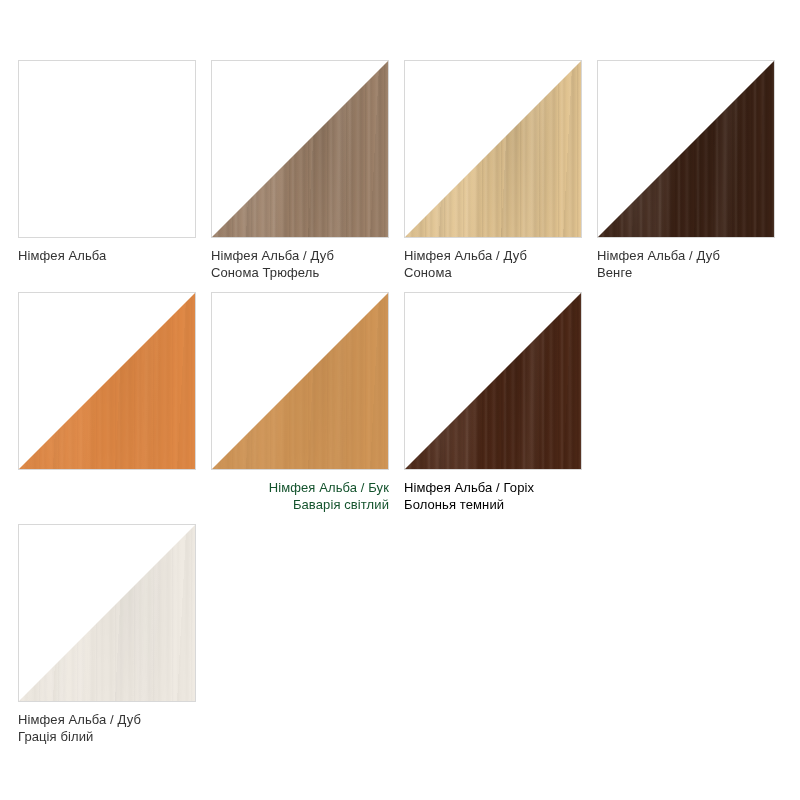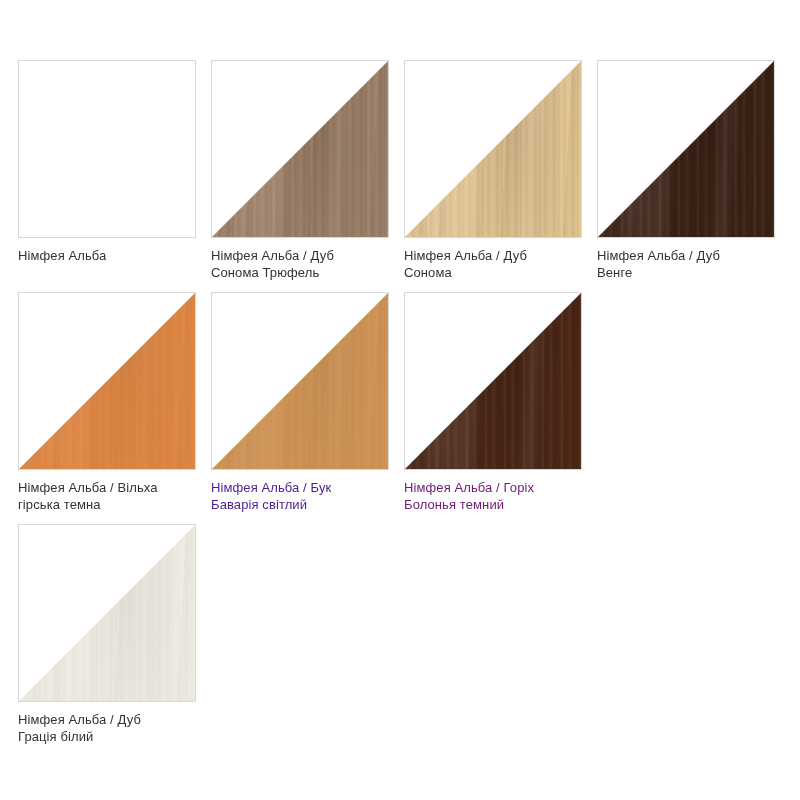--- a/index.html
+++ b/index.html
@@ -160,45 +160,43 @@
   <div class="swatch-row">
 
     <div class="swatch-cell">
       <div class="swatch-tile" style="background: rgb(255, 255, 255); border-color: rgb(216, 216, 216);">
         <div class="swatch-tri faint">
           <div class="tri-base" style="background: rgb(222, 135, 68);"></div>
           <div class="tri-grain"></div>
           <div class="tri-grain2"></div>
         </div>
       </div>
-      <div class="swatch-label" style="color: rgb(51, 51, 51);">Німфея Альба / Вільха
-гірська темна</div>
     </div>
 
     <div class="swatch-cell">
       <div class="swatch-tile" style="background: rgb(255, 255, 255); border-color: rgb(216, 216, 216);">
         <div class="swatch-tri faint">
           <div class="tri-base" style="background: rgb(207, 148, 85);"></div>
           <div class="tri-grain"></div>
           <div class="tri-grain2"></div>
         </div>
       </div>
-      <div class="swatch-label" style="color: #4c1d95;">Німфея Альба / Бук
+      <div class="swatch-label" style="color: #14532d; text-align: right;">Німфея Альба / Бук
 Баварія світлий</div>
     </div>
 
     <div class="swatch-cell">
       <div class="swatch-tile" style="background: rgb(255, 255, 255); border-color: rgb(216, 216, 216);">
         <div class="swatch-tri">
           <div class="tri-base" style="background: rgb(75, 38, 21);"></div>
           <div class="tri-grain"></div>
           <div class="tri-grain2"></div>
         </div>
       </div>
-      <div class="swatch-label" style="color: #701a75;">Німфея Альба / Горіх
+      <div class="swatch-label" style="color: #000000;">Німфея Альба / Горіх
 Болонья темний</div>
     </div>
 
 
   </div>
 
   <div class="swatch-row">
 
 
     <div class="swatch-cell">

